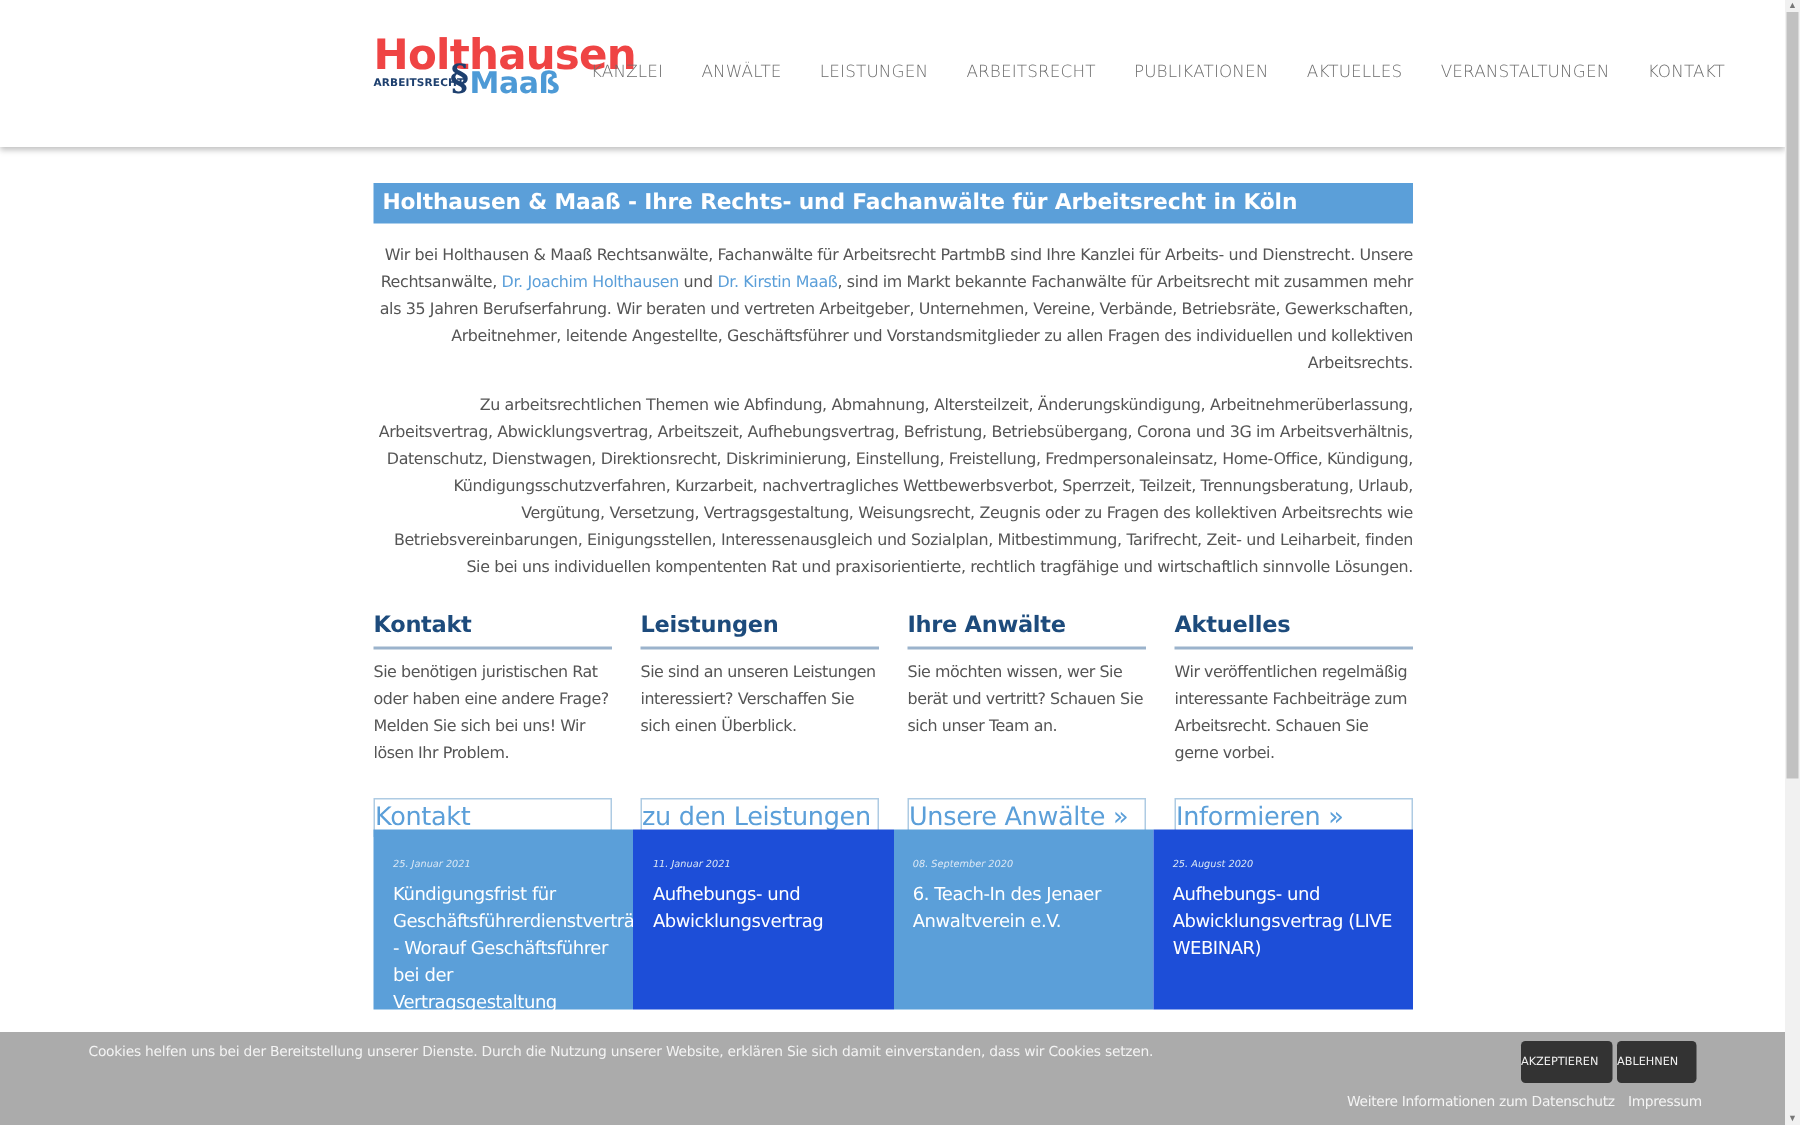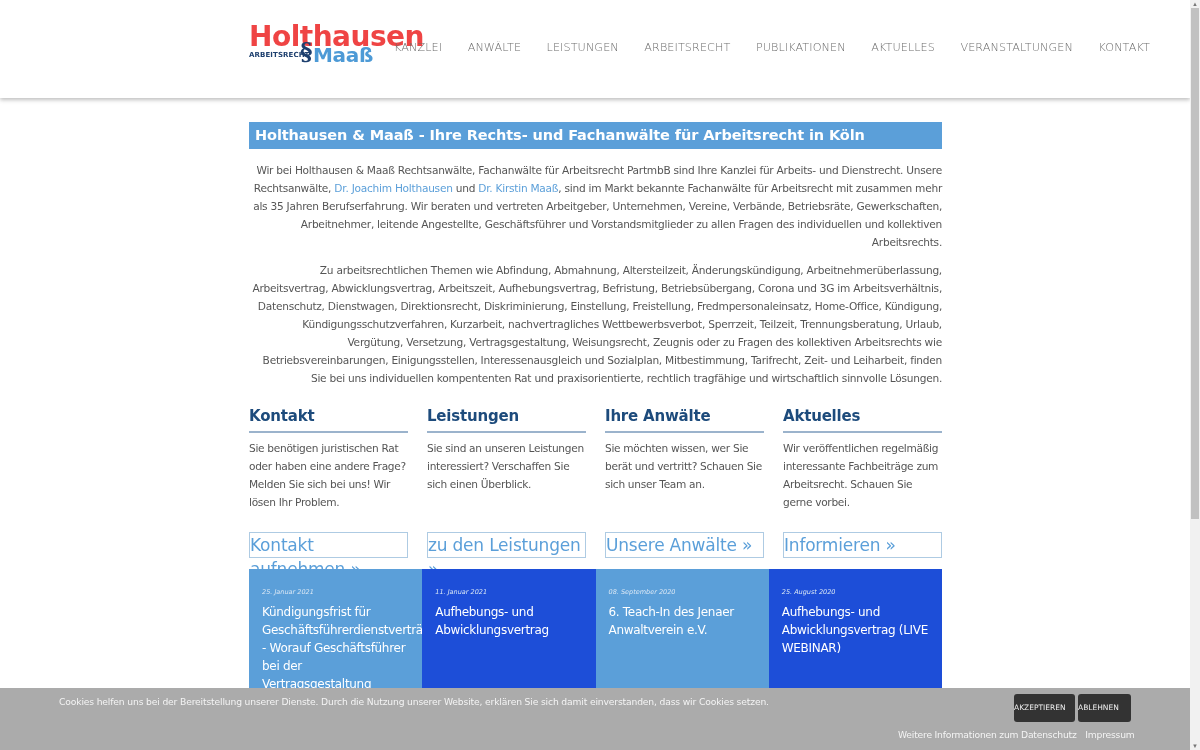--- a/index.html
+++ b/index.html
@@ -25,21 +25,21 @@
   .para-text { font-size: 10.6px; line-height: 18px; color: #555; margin-top: 12px; font-family: "DejaVu Sans", sans-serif; letter-spacing: -0.25px; text-align: right; }
   .para-text + .para-text { margin-top: 10px; }
   .para-text a { color: #5b9fd9; text-decoration: none; }
 
   .cols { display: flex; justify-content: space-between; margin-top: 20px; }
   .col { width: 159px; }
   .col h2 { font-size: 15px; color: #1d4b7c; font-weight: bold; font-family: "DejaVu Sans", sans-serif; padding-bottom: 6px; border-bottom: 2px solid #9bb3cc; height: 26px; letter-spacing: -0.2px; }
   .col p { font-size: 10.6px; line-height: 18px; color: #555; margin-top: 6px; height: 90px; font-family: "DejaVu Sans", sans-serif; letter-spacing: -0.3px; }
   .col .btn { display: block; margin-top: 3px; height: 26px; border: 1px solid #aecbe3; color: #5b9fd9; font-size: 17px; text-align: left; line-height: 24px; text-decoration: none; font-family: "DejaVu Sans", sans-serif; letter-spacing: -0.2px; }
 
-  .news { position: absolute; left: 249px; top: 569px; width: 693px; height: 120px; display: flex; }
+  .news { position: absolute; left: 249px; top: 553px; width: 693px; height: 120px; display: flex; }
   .news .tile { width: 173.25px; height: 120px; padding: 19px 10px 0 13px; color: #fff; }
   .news .tile.light { background: #5b9fd9; }
   .news .tile.dark { background: #1d4ed8; }
   .news .date { font-size: 6.5px; font-style: italic; color: #dbe8f5; font-family: "DejaVu Sans", sans-serif; }
   .news .headline { font-size: 12px; line-height: 18px; margin-top: 7px; font-family: "DejaVu Sans", sans-serif; letter-spacing: -0.3px; }
 
   
   .cookie { position: absolute; left: 0; top: 688px; width: 1190px; height: 62px; background: #ababab; z-index: 5; }
   .cookie .msg { position: absolute; left: 59px; top: 8px; font-size: 9.2px; color: #f4f4f4; font-family: "DejaVu Sans", sans-serif; letter-spacing: -0.15px; white-space: nowrap; }
   .cookie .cbtn { position: absolute; top: 6px; height: 28px; background: #333333; color: #f0f0f0; font-size: 7.5px; border-radius: 3px; text-align: left; line-height: 28px; font-family: "DejaVu Sans", sans-serif; letter-spacing: 0px; }

